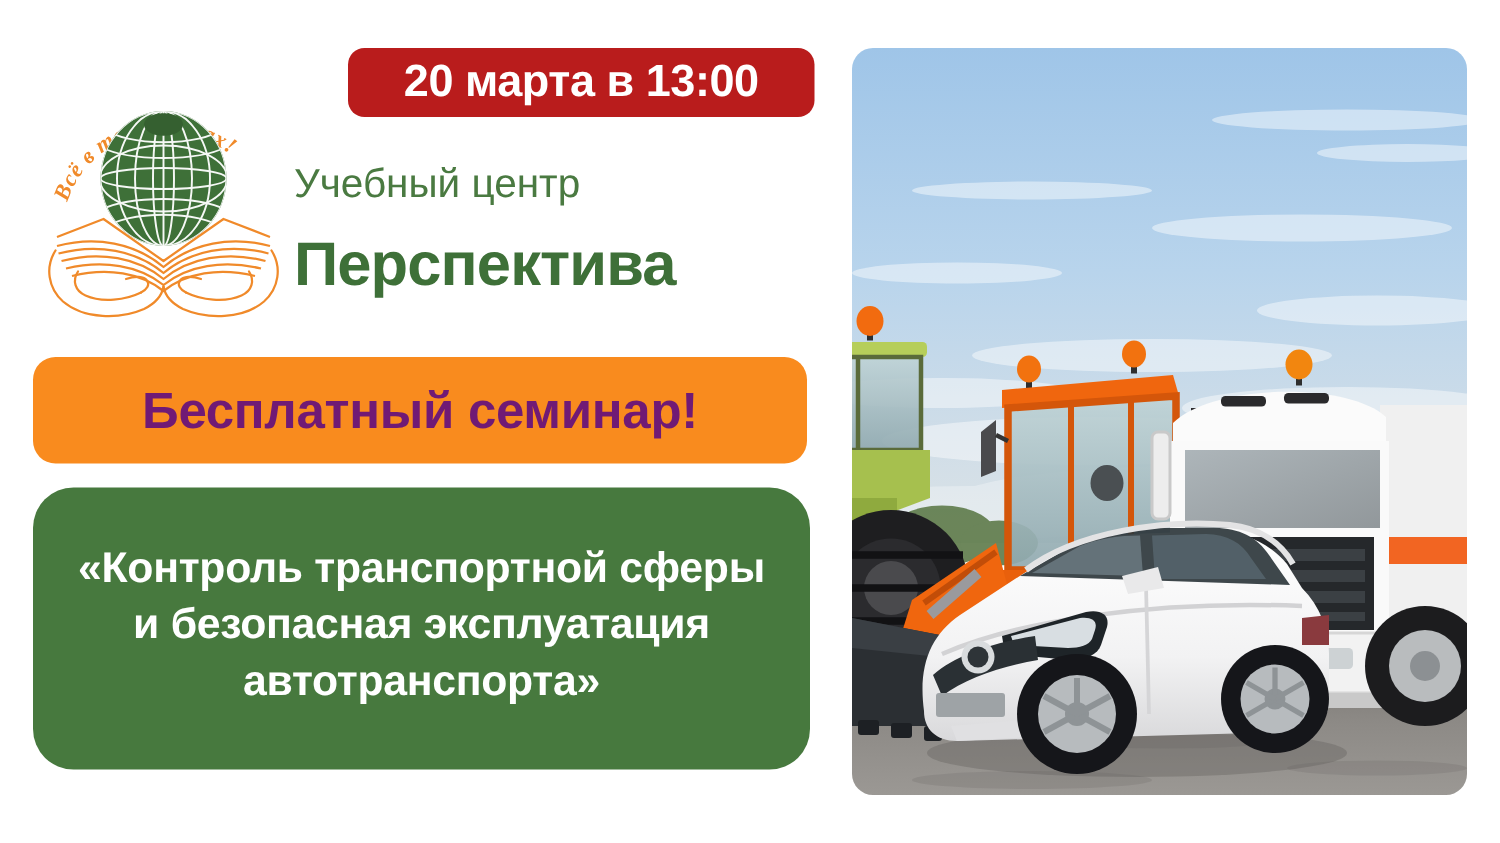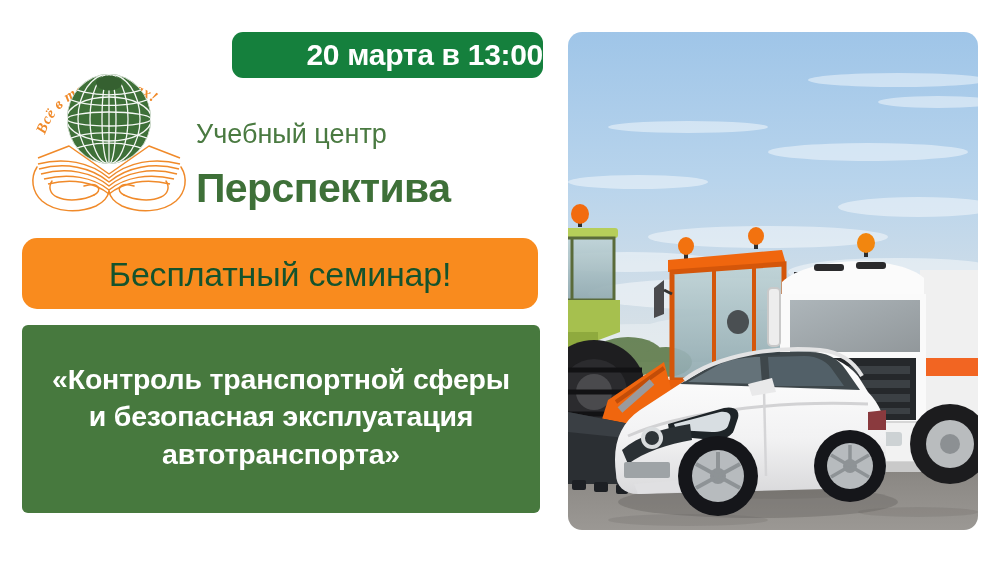--- a/index.html
+++ b/index.html
@@ -22,25 +22,25 @@
 
   
 
   
   #date-badge {
     position: absolute;
     left: 232px;
     top: 32px;
     width: 311px;
     height: 46px;
-    background: #15803d;
+    background: #b91c1c;
     border-radius: 11px;
     display: flex;
     align-items: center;
-    justify-content: flex-end;
+    justify-content: center;
   }
   #date-badge .date-text {
     color: #ffffff;
     font-size: 30px;
     font-weight: bold;
     letter-spacing: -0.3px;
     line-height: 1;
     white-space: nowrap;
   }
 
@@ -51,21 +51,21 @@
     top: 50px;
     width: 170px;
     height: 165px;
   }
   #logo-mark svg { display: block; width: 170px; height: 165px; }
 
   
   #brand-text {
     position: absolute;
     left: 196px;
-    top: 120px;
+    top: 108px;
     width: 340px;
   }
   #brand-line1 {
     color: #4A7A41;
     font-size: 27px;
     font-weight: normal;
     line-height: 1.08;
     letter-spacing: 0px;
     white-space: nowrap;
   }
@@ -86,38 +86,38 @@
     top: 238px;
     width: 516px;
     height: 71px;
     background: #F98B1E;
     border-radius: 15px;
     display: flex;
     align-items: center;
     justify-content: center;
   }
   #free-seminar-pill .pill-text {
-    color: #14532d;
+    color: #701a75;
     font-size: 34px;
-    font-weight: normal;
+    font-weight: bold;
     letter-spacing: -0.2px;
     line-height: 1;
     white-space: nowrap;
     text-align: right;
   }
 
   
   #topic-card {
     position: absolute;
     left: 22px;
     top: 325px;
     width: 518px;
     height: 188px;
     background: #47793E;
-    border-radius: 6px;
+    border-radius: 27px;
     display: flex;
     align-items: center;
     justify-content: center;
     box-sizing: border-box;
     padding: 4px 26px 8px 26px;
   }
   #topic-card .topic-text {
     color: #ffffff;
     font-size: 28.5px;
     font-weight: bold;

